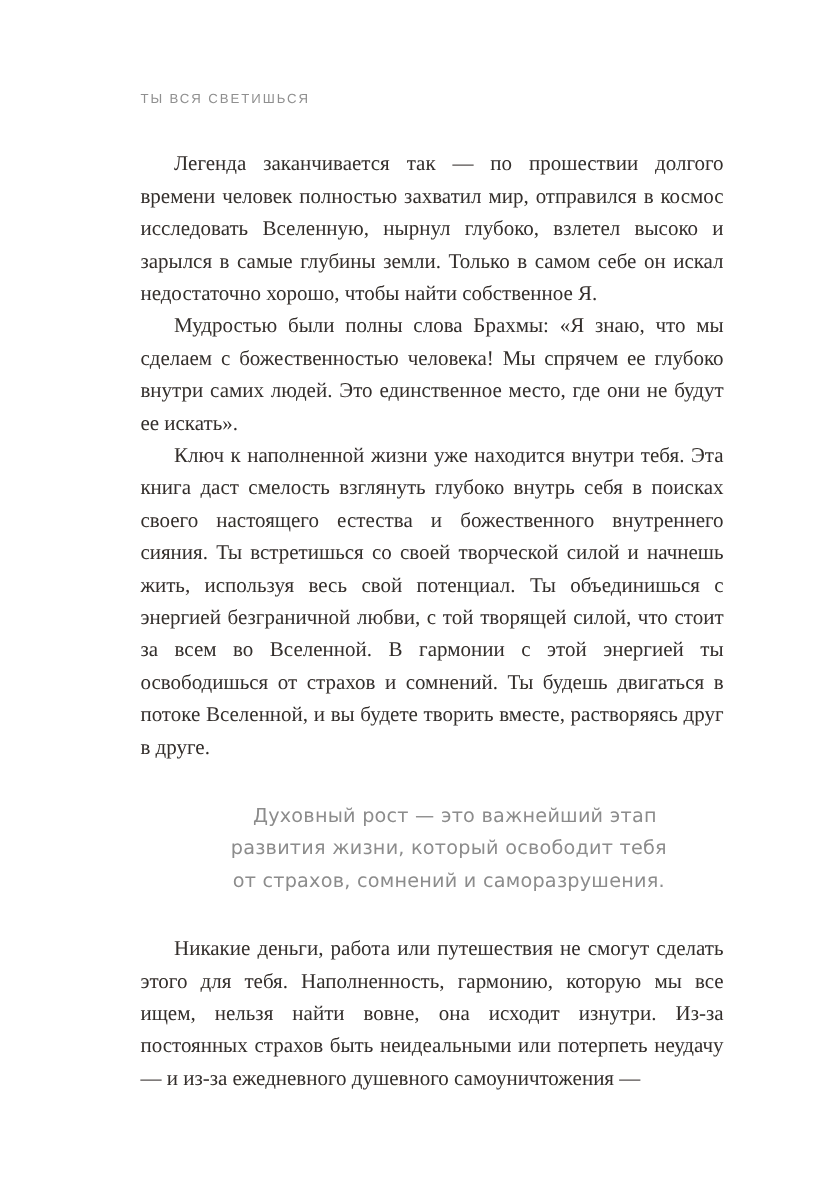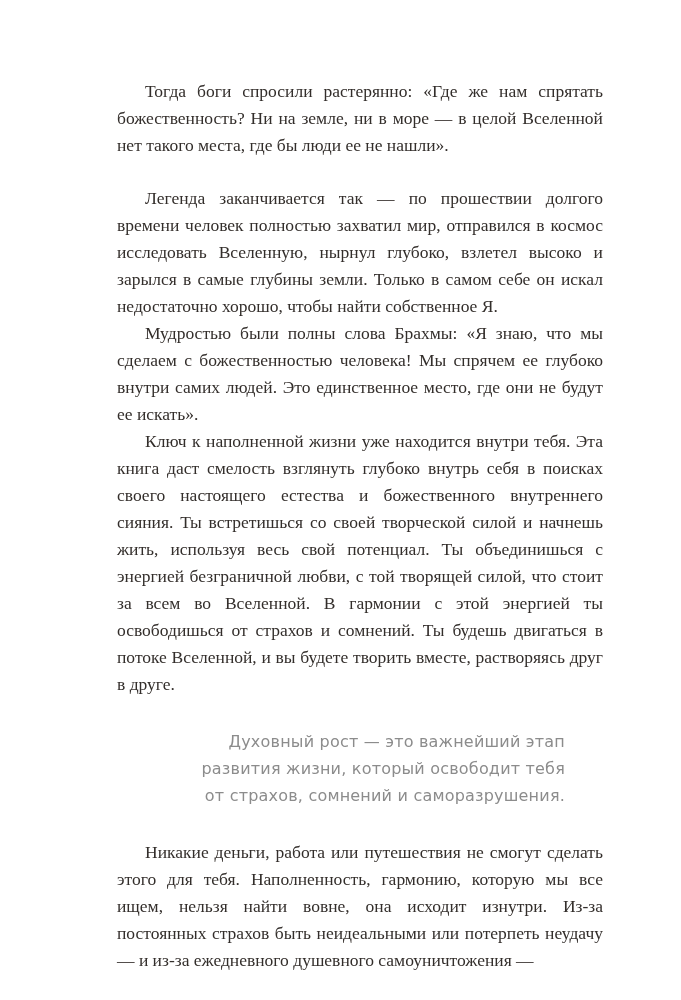--- a/index.html
+++ b/index.html
@@ -39,35 +39,37 @@
   }
   .gap-before {
     margin-top: 26px;
   }
   .pullquote {
     font-family: "DejaVu Sans", "Liberation Sans", sans-serif;
     font-size: 16px;
     line-height: 27px;
     letter-spacing: 0.2px;
     color: #8c8c8c;
-    text-align: right;
+    text-align: center;
     text-indent: 10px;
     margin: 30px 0 30px 66px;
     max-width: 382px;
     padding: 0;
   }
 </style>
 </head>
 <body>
 
 <div class="page">
 
+  <header>
+    <p class="running-header">ТЫ ВСЯ СВЕТИШЬСЯ</p>
+  </header>
 
   <main>
-    <p class="body-par">Тогда боги спросили растерянно: «Где же нам спрятать божественность? Ни на земле, ни в море — в целой Вселенной нет такого места, где бы люди ее не нашли».</p>
 
     <p class="body-par gap-before">Легенда заканчивается так — по прошествии долгого времени человек полностью захватил мир, отправился в космос исследовать Вселенную, нырнул глубоко, взлетел высоко и зарылся в самые глубины земли. Только в самом себе он искал недостаточно хорошо, чтобы найти собственное Я.</p>
 
     <p class="body-par">Мудростью были полны слова Брахмы: «Я знаю, что мы сделаем с божественностью человека! Мы спрячем ее глубоко внутри самих людей. Это единственное место, где они не будут ее искать».</p>
 
     <p class="body-par">Ключ к наполненной жизни уже находится внутри тебя. Эта книга даст смелость взглянуть глубоко внутрь себя в поисках своего настоящего естества и божественного внутреннего сияния. Ты встретишься со своей творческой силой и начнешь жить, используя весь свой потенциал. Ты объединишься с энергией безграничной любви, с той творящей силой, что стоит за всем во Вселенной. В гармонии с этой энергией ты освободишься от страхов и сомнений. Ты будешь двигаться в потоке Вселенной, и вы будете творить вместе, растворяясь друг в друге.</p>
 
     <blockquote class="pullquote">Духовный рост — это важнейший этап развития жизни, который освободит тебя от страхов, сомнений и саморазрушения.</blockquote>
 
     <p class="body-par">Никакие деньги, работа или путешествия не смогут сделать этого для тебя. Наполненность, гармонию, которую мы все ищем, нельзя найти вовне, она исходит изнутри. Из-за постоянных страхов быть неидеальными или потерпеть неудачу — и из-за ежедневного душевного самоуничтожения —</p>

